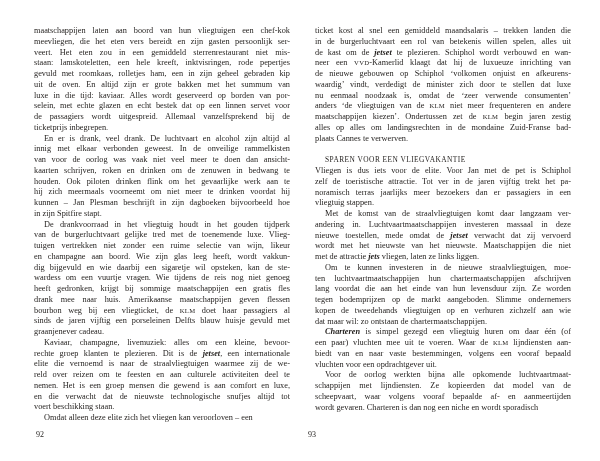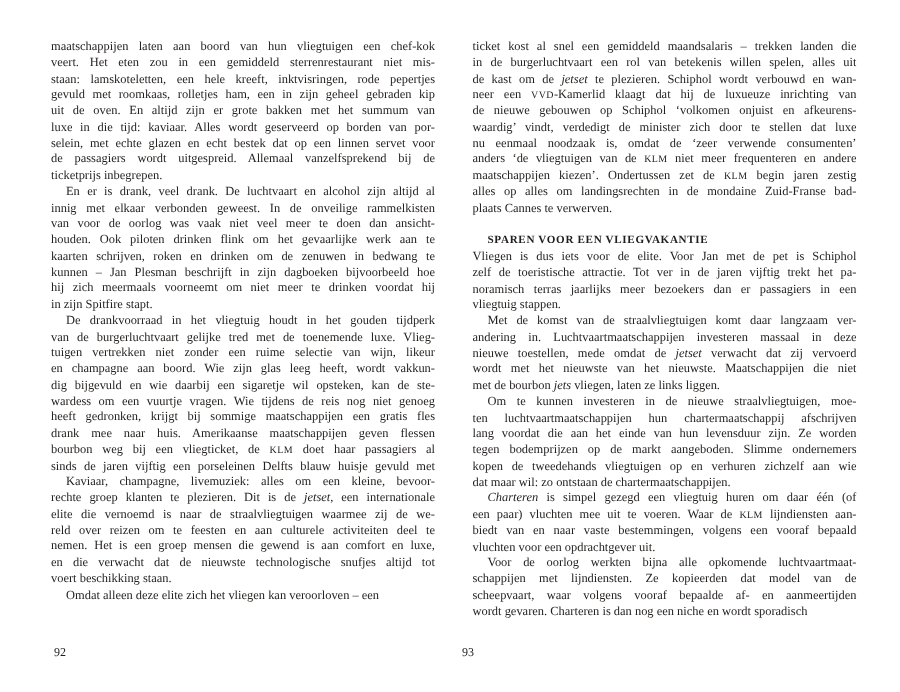--- a/index.html
+++ b/index.html
@@ -23,24 +23,24 @@
   #right-text { left: 315px; }
   .line {
     height: 10.75px;
     line-height: 10.75px;
     overflow: hidden;
     text-align: justify;
     text-align-last: justify;
   }
   .line.end { text-align-last: left; }
   .line.ind { text-indent: 10px; }
-  .i  { font-style: italic; }
+  .i  { font-style: italic; font-weight: bold; }
   .sc { font-size: 0.8em; letter-spacing: 0.3px; }
   .heading {
-    font-weight: bold;
+    font-weight: normal;
     font-size: 7.4px;
     letter-spacing: 0.45px;
     text-indent: 10px;
     margin-top: 11px;
     height: 10.75px;
     line-height: 10.75px;
     overflow: hidden;
   }
   .folio {
     position: absolute;
@@ -49,46 +49,48 @@
     color: #211e1c;
   }
   #folio-left  { left: 36px; }
   #folio-right { left: 308px; width: 256px; text-align: left; }
 </style>
 </head>
 <body>
 
 <div id="left-text" class="page-text">
     <div class="line"><span>maatschappijen laten aan boord van hun vliegtuigen een chef-kok</span></div>
+    <div class="line"><span>meevliegen, die het eten vers bereidt en zijn gasten persoonlijk ser-</span></div>
     <div class="line"><span>veert. Het eten zou in een gemiddeld sterrenrestaurant niet mis-</span></div>
     <div class="line"><span>staan: lamskoteletten, een hele kreeft, inktvisringen, rode pepertjes</span></div>
     <div class="line"><span>gevuld met roomkaas, rolletjes ham, een in zijn geheel gebraden kip</span></div>
     <div class="line"><span>uit de oven. En altijd zijn er grote bakken met het summum van</span></div>
     <div class="line"><span>luxe in die tijd: kaviaar. Alles wordt geserveerd op borden van por-</span></div>
     <div class="line"><span>selein, met echte glazen en echt bestek dat op een linnen servet voor</span></div>
     <div class="line"><span>de passagiers wordt uitgespreid. Allemaal vanzelfsprekend bij de</span></div>
     <div class="line end"><span>ticketprijs inbegrepen.</span></div>
     <div class="line ind"><span>En er is drank, veel drank. De luchtvaart en alcohol zijn altijd al</span></div>
     <div class="line"><span>innig met elkaar verbonden geweest. In de onveilige rammelkisten</span></div>
     <div class="line"><span>van voor de oorlog was vaak niet veel meer te doen dan ansicht-</span></div>
+    <div class="line"><span>kaarten schrijven, roken en drinken om de zenuwen in bedwang te</span></div>
     <div class="line"><span>houden. Ook piloten drinken flink om het gevaarlijke werk aan te</span></div>
-    <div class="line"><span>kaarten schrijven, roken en drinken om de zenuwen in bedwang te</span></div>
+    <div class="line"><span>hij zich meermaals voorneemt om niet meer te drinken voordat hij</span></div>
     <div class="line"><span>kunnen – Jan Plesman beschrijft in zijn dagboeken bijvoorbeeld hoe</span></div>
-    <div class="line"><span>hij zich meermaals voorneemt om niet meer te drinken voordat hij</span></div>
     <div class="line end"><span>in zijn Spitfire stapt.</span></div>
     <div class="line ind"><span>De drankvoorraad in het vliegtuig houdt in het gouden tijdperk</span></div>
     <div class="line"><span>van de burgerluchtvaart gelijke tred met de toenemende luxe. Vlieg-</span></div>
     <div class="line"><span>tuigen vertrekken niet zonder een ruime selectie van wijn, likeur</span></div>
     <div class="line"><span>en champagne aan boord. Wie zijn glas leeg heeft, wordt vakkun-</span></div>
     <div class="line"><span>dig bijgevuld en wie daarbij een sigaretje wil opsteken, kan de ste-</span></div>
     <div class="line"><span>wardess om een vuurtje vragen. Wie tijdens de reis nog niet genoeg</span></div>
     <div class="line"><span>heeft gedronken, krijgt bij sommige maatschappijen een gratis fles</span></div>
     <div class="line"><span>drank mee naar huis. Amerikaanse maatschappijen geven flessen</span></div>
     <div class="line"><span>bourbon weg bij een vliegticket, de </span><span class="sc">KLM</span><span> doet haar passagiers al</span></div>
     <div class="line"><span>sinds de jaren vijftig een porseleinen Delfts blauw huisje gevuld met</span></div>
+    <div class="line end"><span>graanjenever cadeau.</span></div>
     <div class="line ind"><span>Kaviaar, champagne, livemuziek: alles om een kleine, bevoor-</span></div>
     <div class="line"><span>rechte groep klanten te plezieren. Dit is de </span><span class="i">jetset</span><span>, een internationale</span></div>
     <div class="line"><span>elite die vernoemd is naar de straalvliegtuigen waarmee zij de we-</span></div>
     <div class="line"><span>reld over reizen om te feesten en aan culturele activiteiten deel te</span></div>
     <div class="line"><span>nemen. Het is een groep mensen die gewend is aan comfort en luxe,</span></div>
     <div class="line"><span>en die verwacht dat de nieuwste technologische snufjes altijd tot</span></div>
     <div class="line end"><span>voert beschikking staan.</span></div>
     <div class="line end ind"><span>Omdat alleen deze elite zich het vliegen kan veroorloven – een</span></div>
   </div>
 <div id="right-text" class="page-text">
@@ -105,23 +107,23 @@
     <div class="line end"><span>plaats Cannes te verwerven.</span></div>
     <div class="heading">SPAREN VOOR EEN VLIEGVAKANTIE</div>
     <div class="line"><span>Vliegen is dus iets voor de elite. Voor Jan met de pet is Schiphol</span></div>
     <div class="line"><span>zelf de toeristische attractie. Tot ver in de jaren vijftig trekt het pa-</span></div>
     <div class="line"><span>noramisch terras jaarlijks meer bezoekers dan er passagiers in een</span></div>
     <div class="line end"><span>vliegtuig stappen.</span></div>
     <div class="line ind"><span>Met de komst van de straalvliegtuigen komt daar langzaam ver-</span></div>
     <div class="line"><span>andering in. Luchtvaartmaatschappijen investeren massaal in deze</span></div>
     <div class="line"><span>nieuwe toestellen, mede omdat de </span><span class="i">jetset</span><span> verwacht dat zij vervoerd</span></div>
     <div class="line"><span>wordt met het nieuwste van het nieuwste. Maatschappijen die niet</span></div>
-    <div class="line end"><span>met de bourbon </span><span class="i">jets</span><span> vliegen, laten ze links liggen.</span></div>
+    <div class="line end"><span>met de attractie </span><span class="i">jets</span><span> vliegen, laten ze links liggen.</span></div>
     <div class="line ind"><span>Om te kunnen investeren in de nieuwe straalvliegtuigen, moe-</span></div>
-    <div class="line"><span>ten luchtvaartmaatschappijen hun chartermaatschappij afschrijven</span></div>
+    <div class="line"><span>ten luchtvaartmaatschappijen hun chartermaatschappijen afschrijven</span></div>
     <div class="line"><span>lang voordat die aan het einde van hun levensduur zijn. Ze worden</span></div>
     <div class="line"><span>tegen bodemprijzen op de markt aangeboden. Slimme ondernemers</span></div>
     <div class="line"><span>kopen de tweedehands vliegtuigen op en verhuren zichzelf aan wie</span></div>
     <div class="line end"><span>dat maar wil: zo ontstaan de chartermaatschappijen.</span></div>
     <div class="line ind"><span class="i">Charteren</span><span> is simpel gezegd een vliegtuig huren om daar één (of</span></div>
     <div class="line"><span>een paar) vluchten mee uit te voeren. Waar de </span><span class="sc">KLM</span><span> lijndiensten aan-</span></div>
     <div class="line"><span>biedt van en naar vaste bestemmingen, volgens een vooraf bepaald</span></div>
     <div class="line end"><span>vluchten voor een opdrachtgever uit.</span></div>
     <div class="line ind"><span>Voor de oorlog werkten bijna alle opkomende luchtvaartmaat-</span></div>
     <div class="line"><span>schappijen met lijndiensten. Ze kopieerden dat model van de</span></div>

